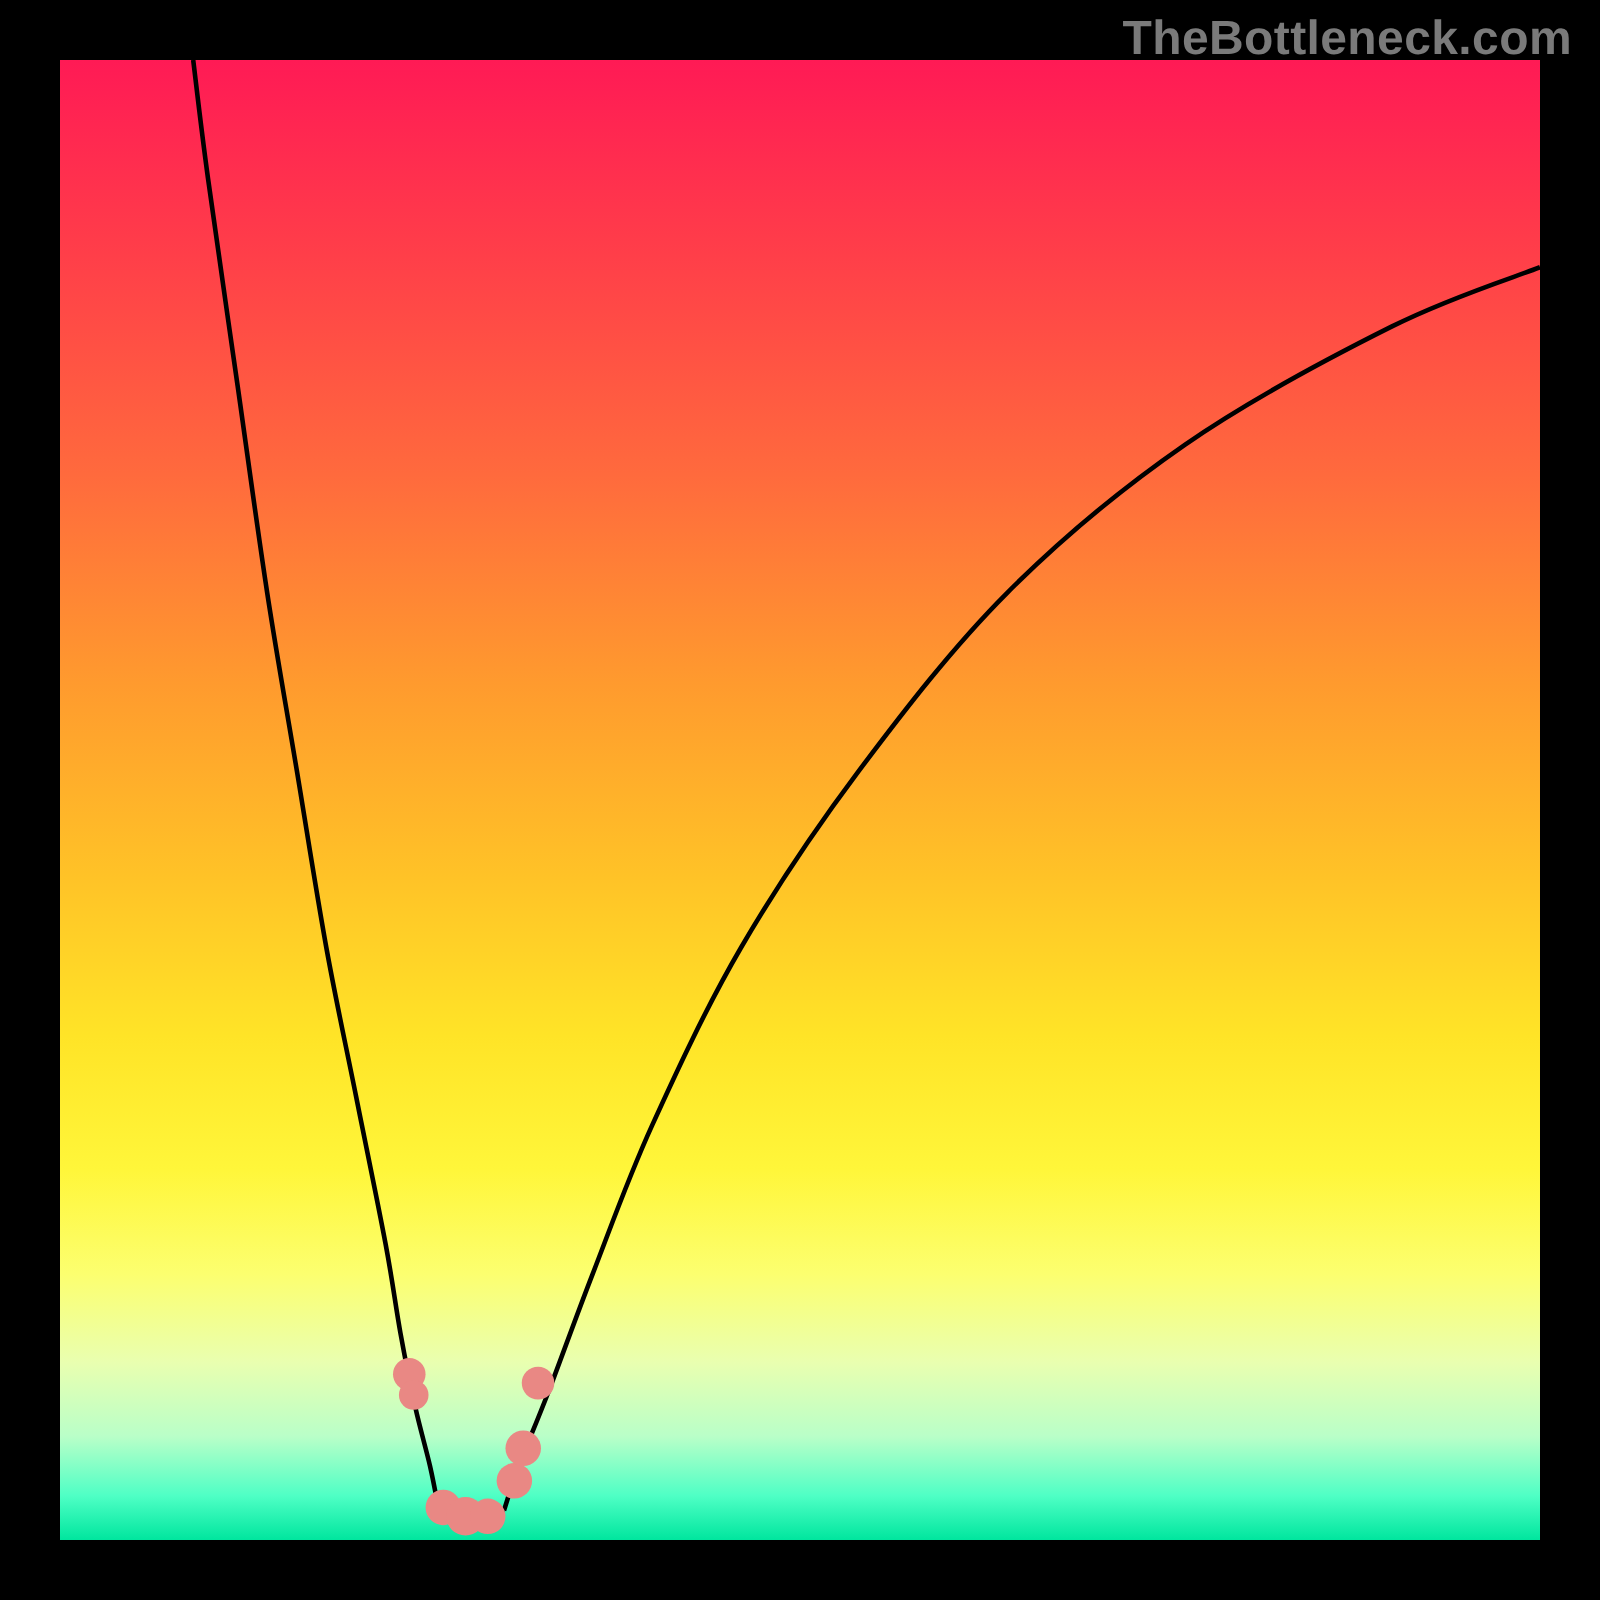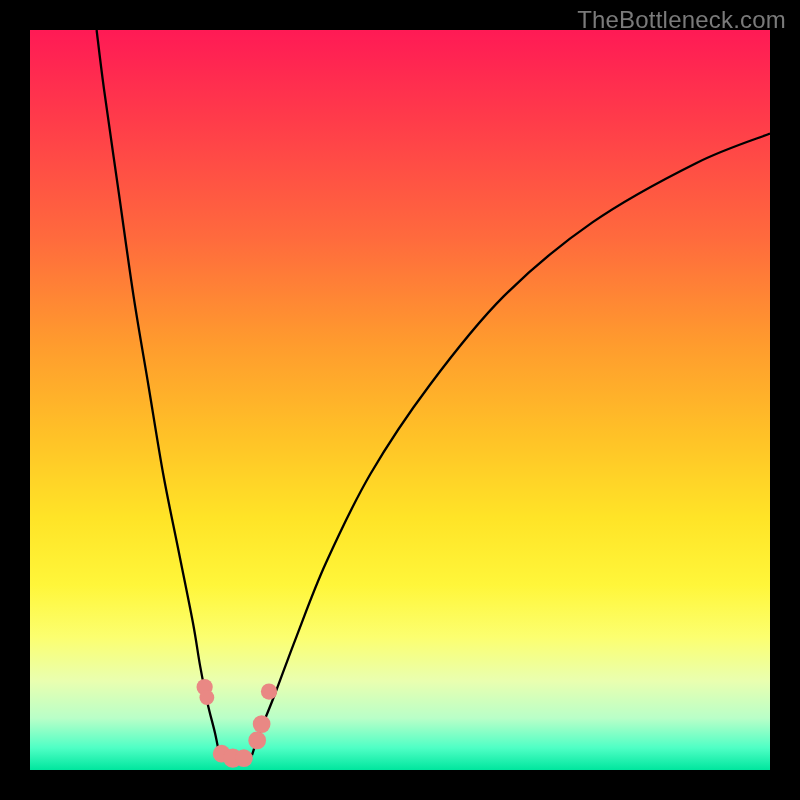--- a/index.html
+++ b/index.html
@@ -40,21 +40,21 @@
       #00e69e 100%);
     overflow: hidden;
   }
   .watermark {
     position: absolute;
     top: 6px;
     right: 14px;
     color: #7a7a7a;
     font-size: 24px;
     letter-spacing: 0.2px;
-    font-weight: 400;
+    font-weight: 700;
     user-select: none;
   }
   svg.curves {
     position: absolute;
     inset: 0;
     width: 100%;
     height: 100%;
     display: block;
   }
   

